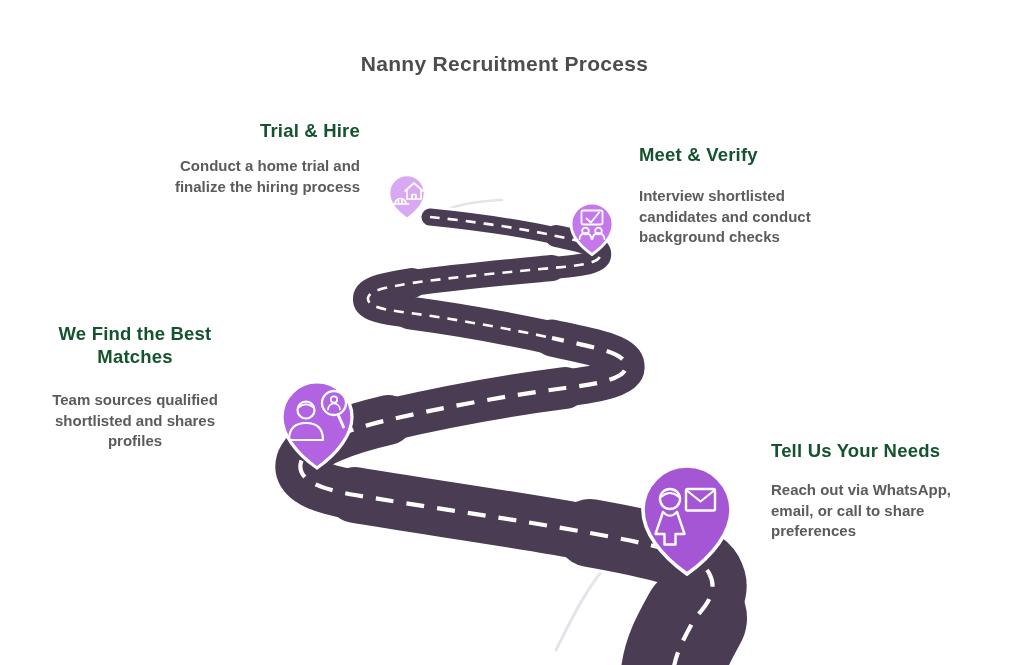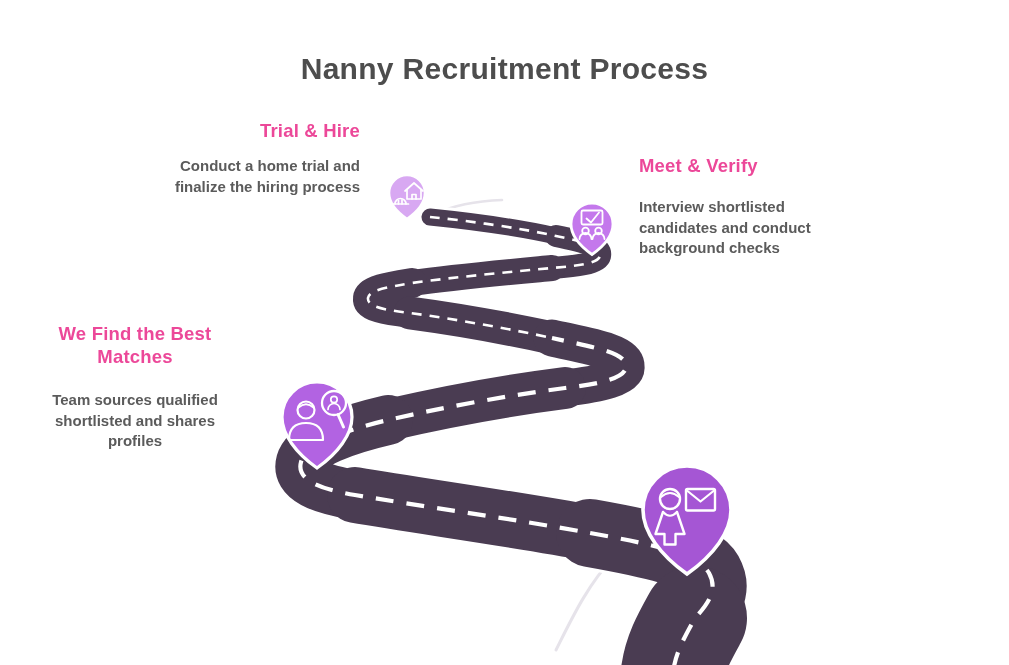--- a/index.html
+++ b/index.html
@@ -3,33 +3,33 @@
 <meta charset="utf-8">
 <style>
   html,body { margin:0; padding:0; background:#ffffff; }
   .canvas {
     position:relative; width:1009px; height:665px; background:#ffffff;
     overflow:hidden; font-family:"Liberation Sans", sans-serif;
   }
   .canvas svg { position:absolute; top:0; left:0; }
   .page-title {
     position:absolute; top:52px; left:0; right:0; text-align:center;
-    font-size:30px; font-weight:700; color:#4d4d4d; letter-spacing:0.3px;
+    font-size:21px; font-weight:700; color:#4d4d4d; letter-spacing:0.3px;
   }
   .step { position:absolute; }
   .step h2 {
-    margin:0; font-size:18.5px; font-weight:700; color:#ec4899;
+    margin:0; font-size:18.5px; font-weight:700; color:#14532d;
     line-height:1.25; white-space:pre-line; letter-spacing:0.2px;
   }
   .step p {
     margin:14px 0 0; font-size:15px; font-weight:600; color:#5b5b5b;
     line-height:1.36; white-space:pre-line;
   }
   #step-trial { top:119px; left:100px; width:260px; text-align:right; }
-  #step-meet  { top:154px; left:639px; width:235px; text-align:left; }
+  #step-meet  { top:143px; left:639px; width:235px; text-align:left; }
   #step-find  { top:322px; left:30px;  width:210px; text-align:center; }
   #step-tell  { top:439px; left:771px; width:215px; text-align:left; }
   #step-meet p { margin-top:20px; }
   #step-find p { margin-top:22px; }
   #step-tell p { margin-top:18px; }
 </style>
 </head>
 <body>
 
 <div class="canvas">
@@ -151,14 +151,20 @@
   </div>
 
   <div class="step" id="step-find">
     <h2>We Find the Best
 Matches</h2>
     <p>Team sources qualified
 shortlisted and shares
 profiles</p>
   </div>
 
+  <div class="step" id="step-tell">
+    <h2>Tell Us Your Needs</h2>
+    <p>Reach out via WhatsApp,
+email, or call to share
+preferences</p>
+  </div>
 
 </div>
 
 </body></html>

